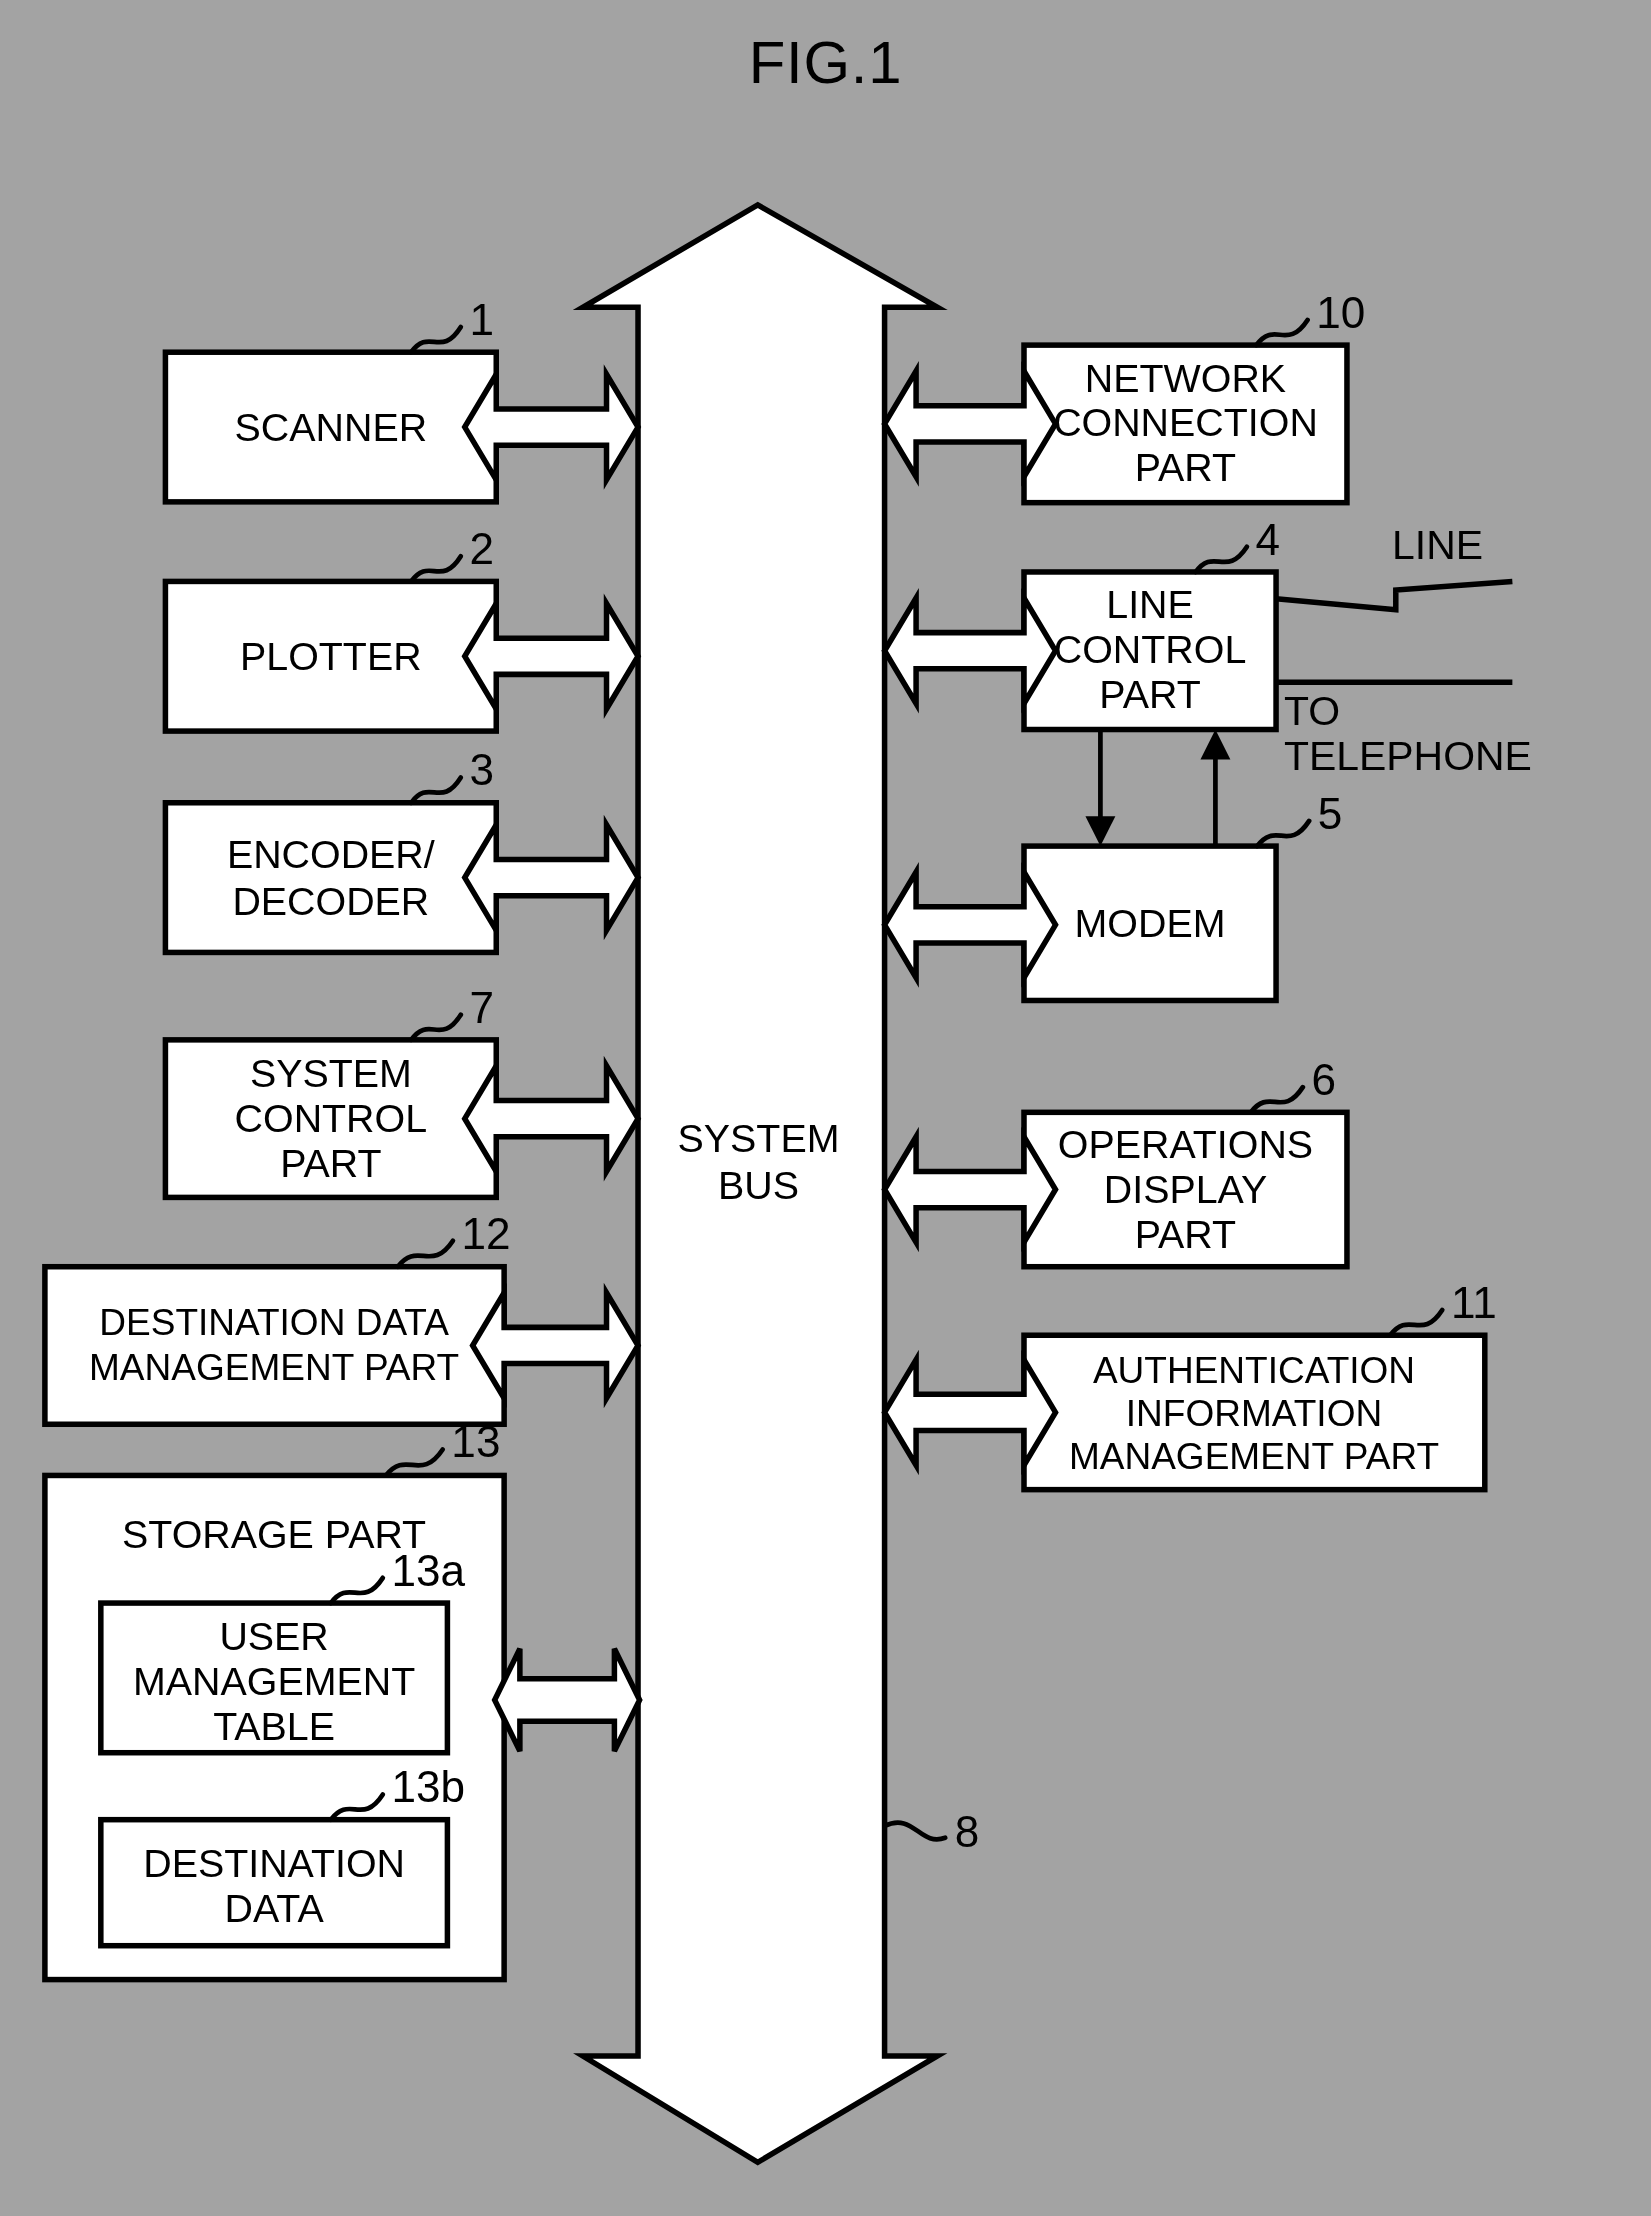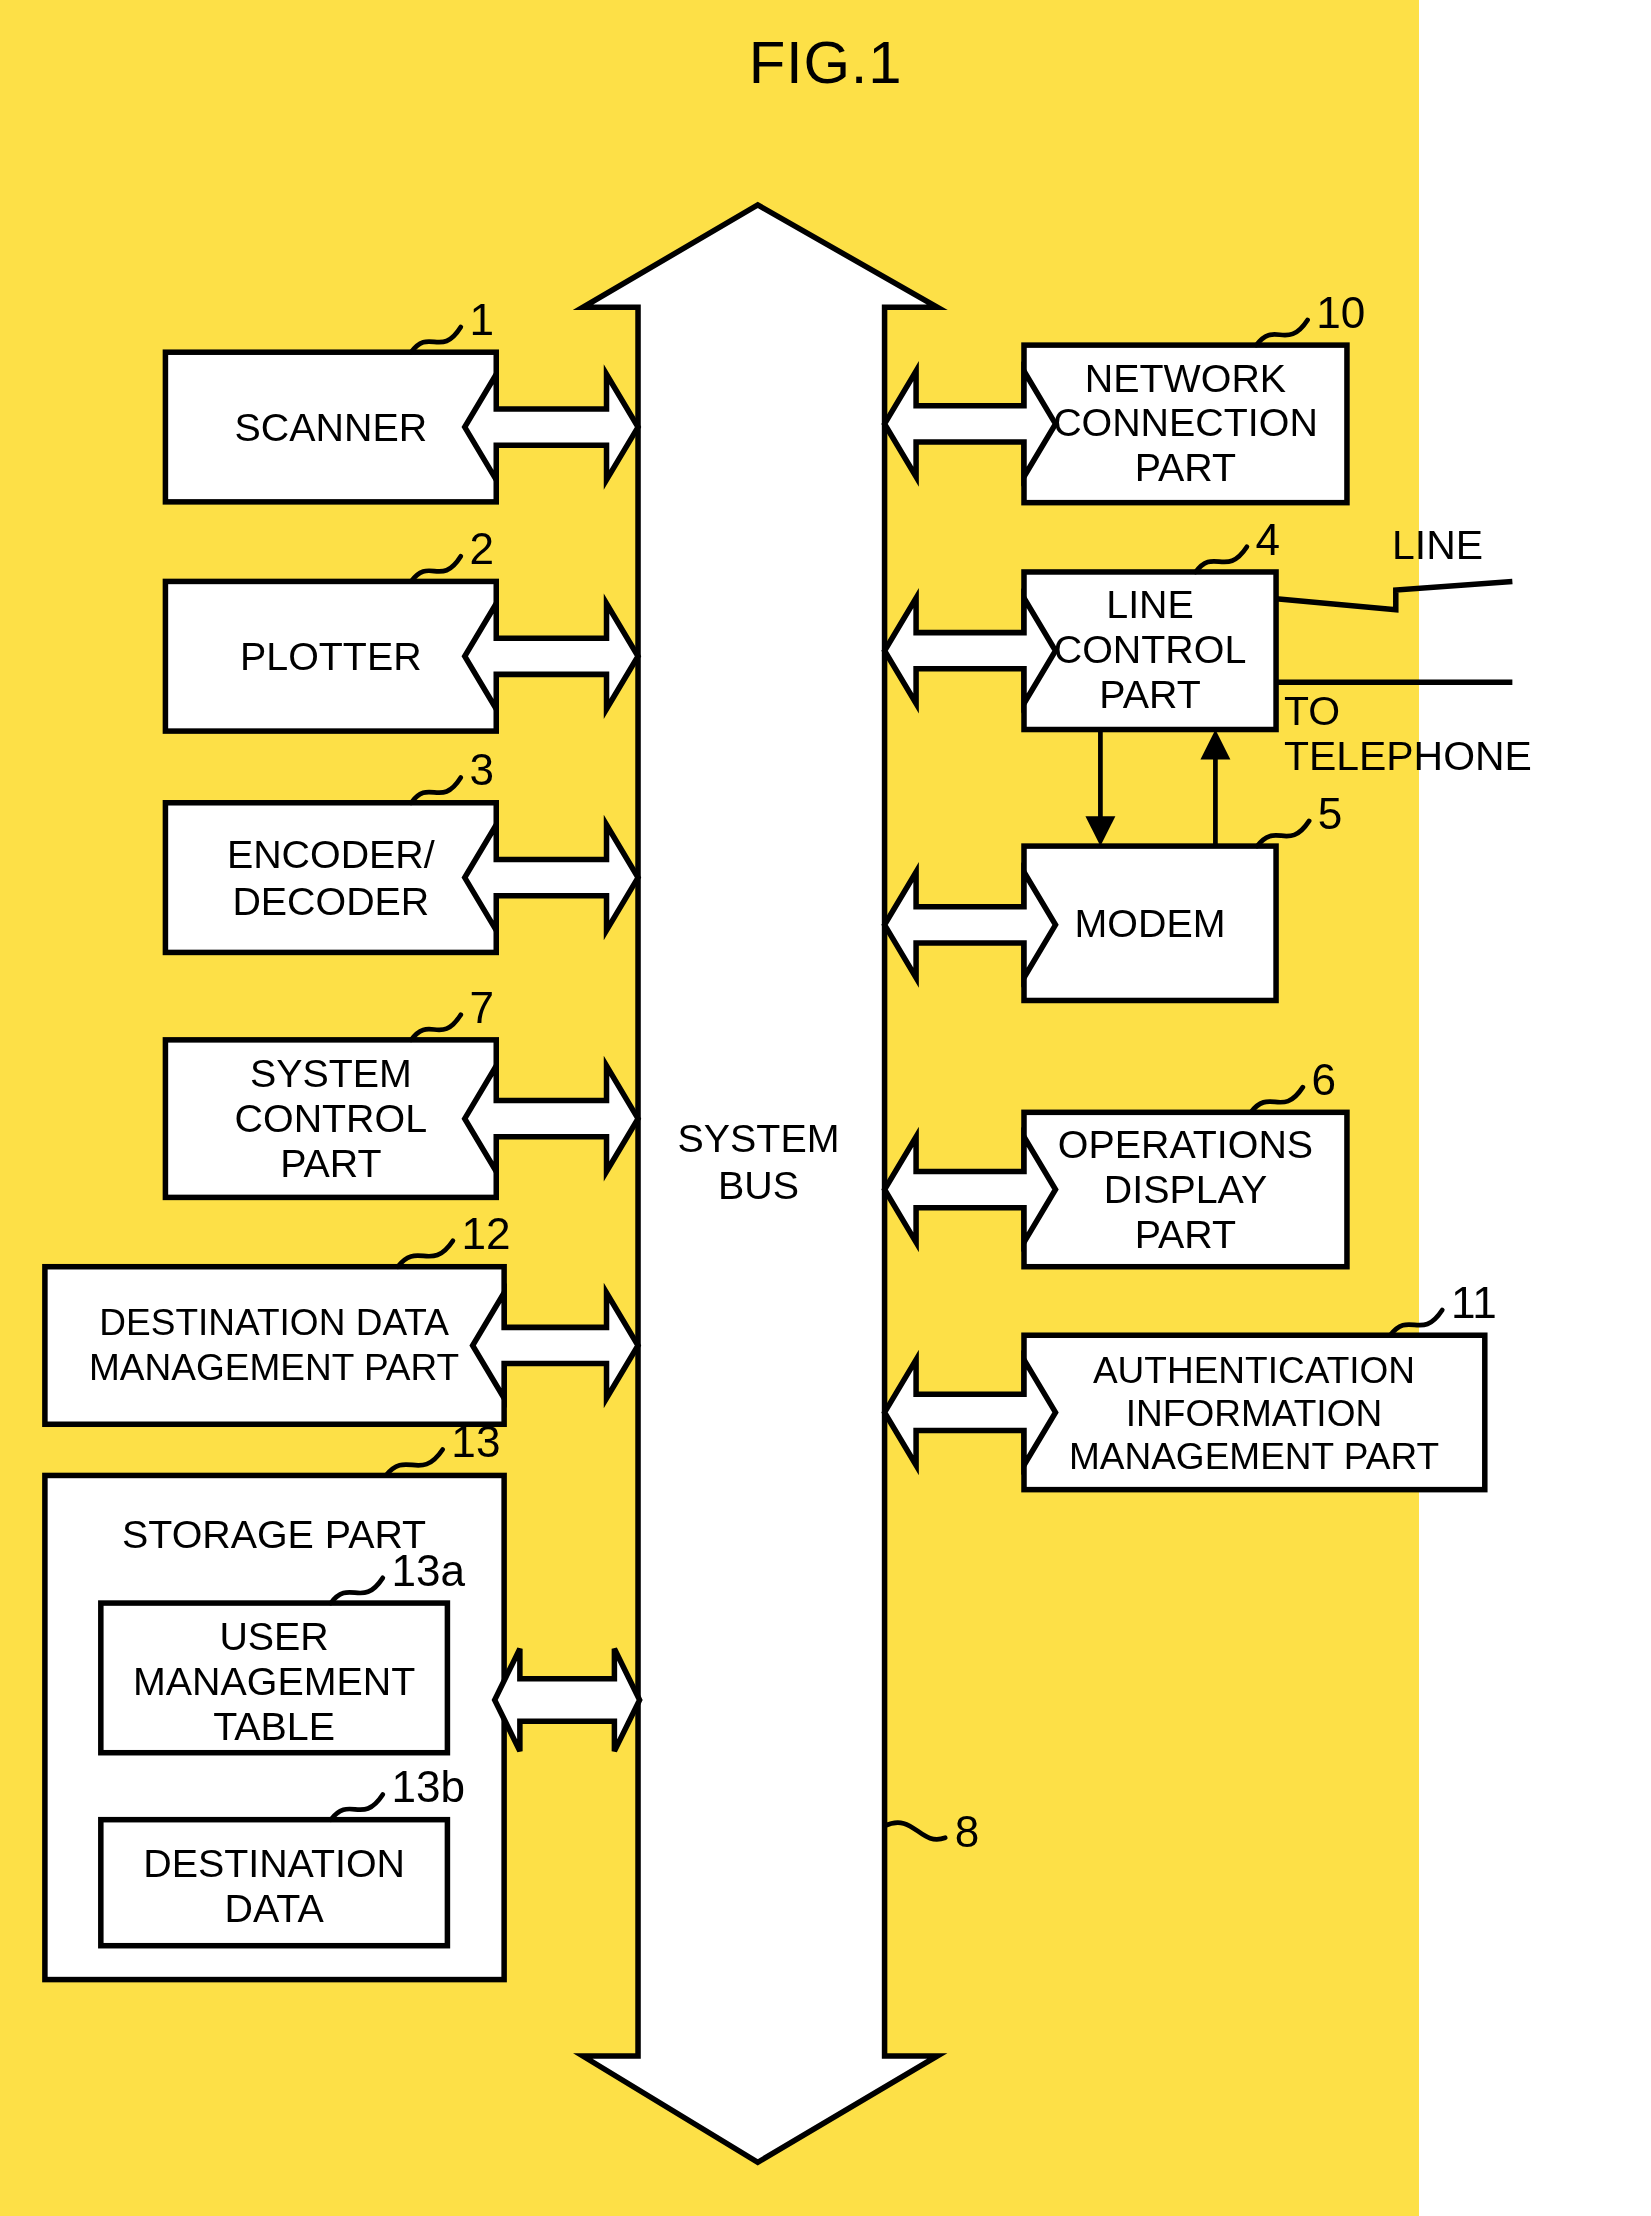--- a/index.html
+++ b/index.html
@@ -2,23 +2,23 @@
 <html style="font-size:12.6px"><head>
 <meta charset="utf-8">
 <style>
   html, body {
     margin: 0;
     padding: 0;
     background: #ffffff;
   }
   #figure-root {
     position: relative;
-    width: 1419px;
+    width: 1651px;
     height: 2216px;
-    background: #fde047;
+    background: #a3a3a3;
     font-family: "Liberation Sans", sans-serif;
   }
   svg.figure-canvas {
     position: absolute;
     left: 0;
     top: 0;
     width: 1651px;
     height: 2216px;
     display: block;
   }

